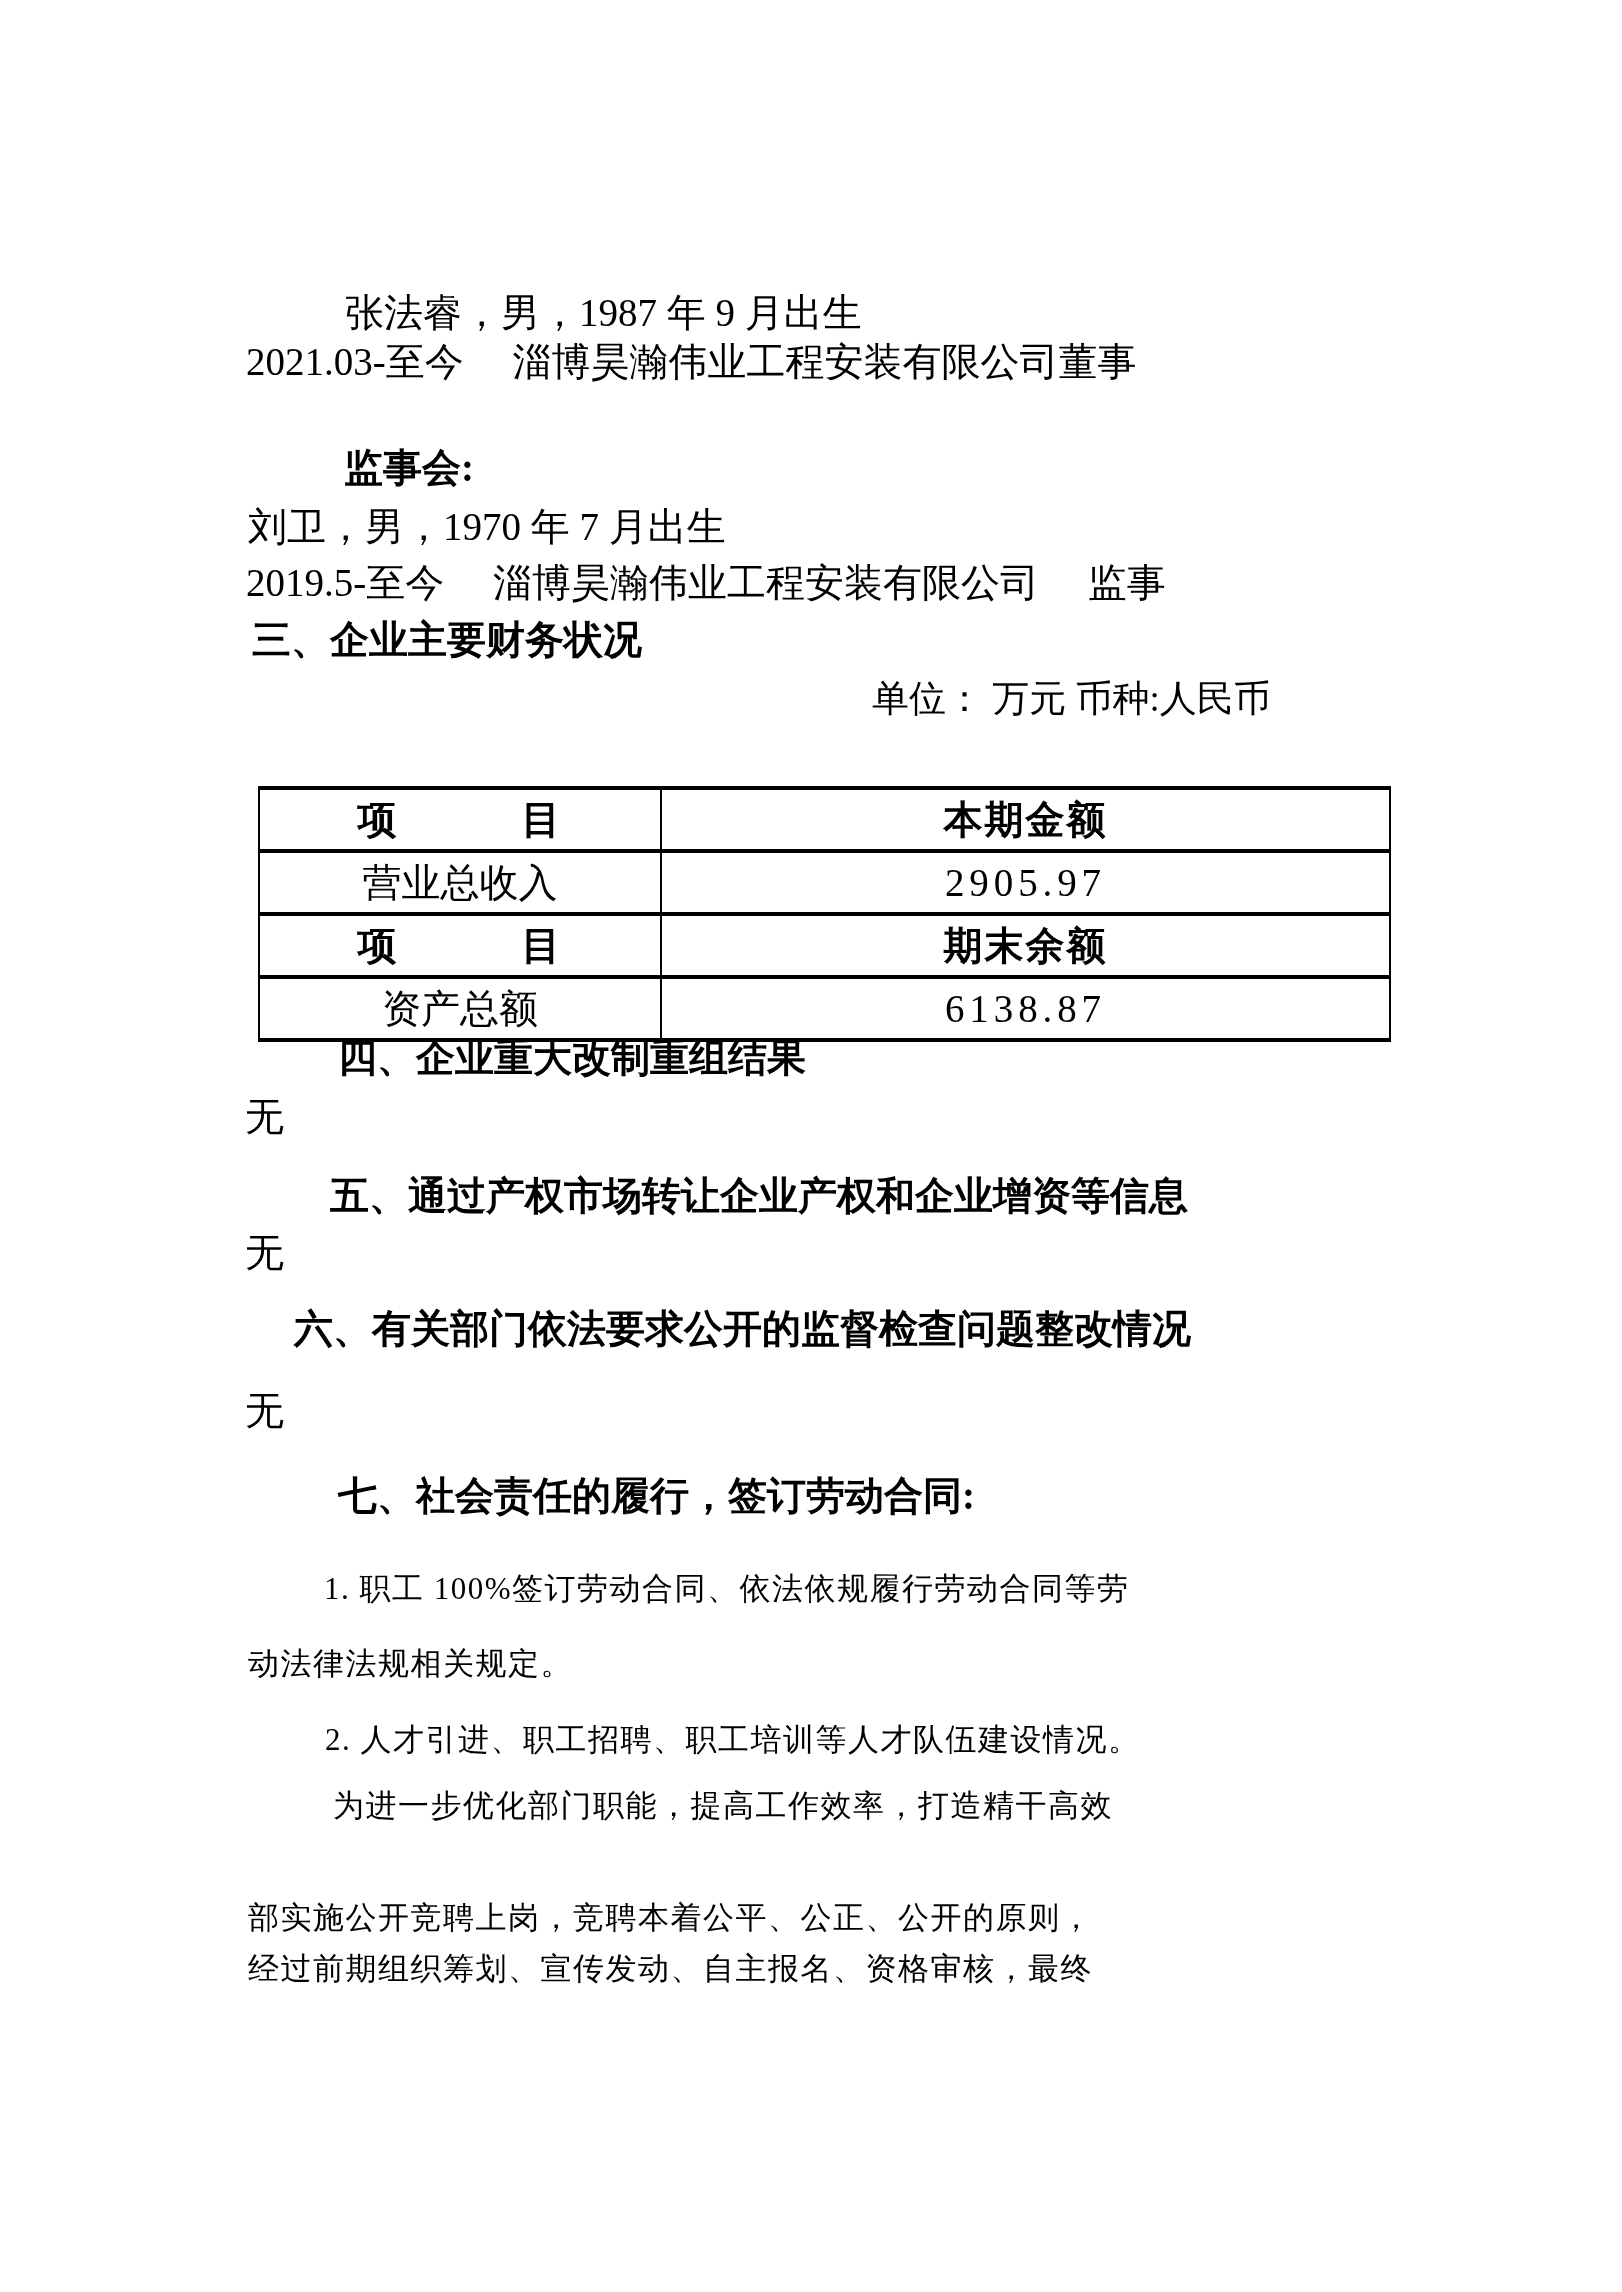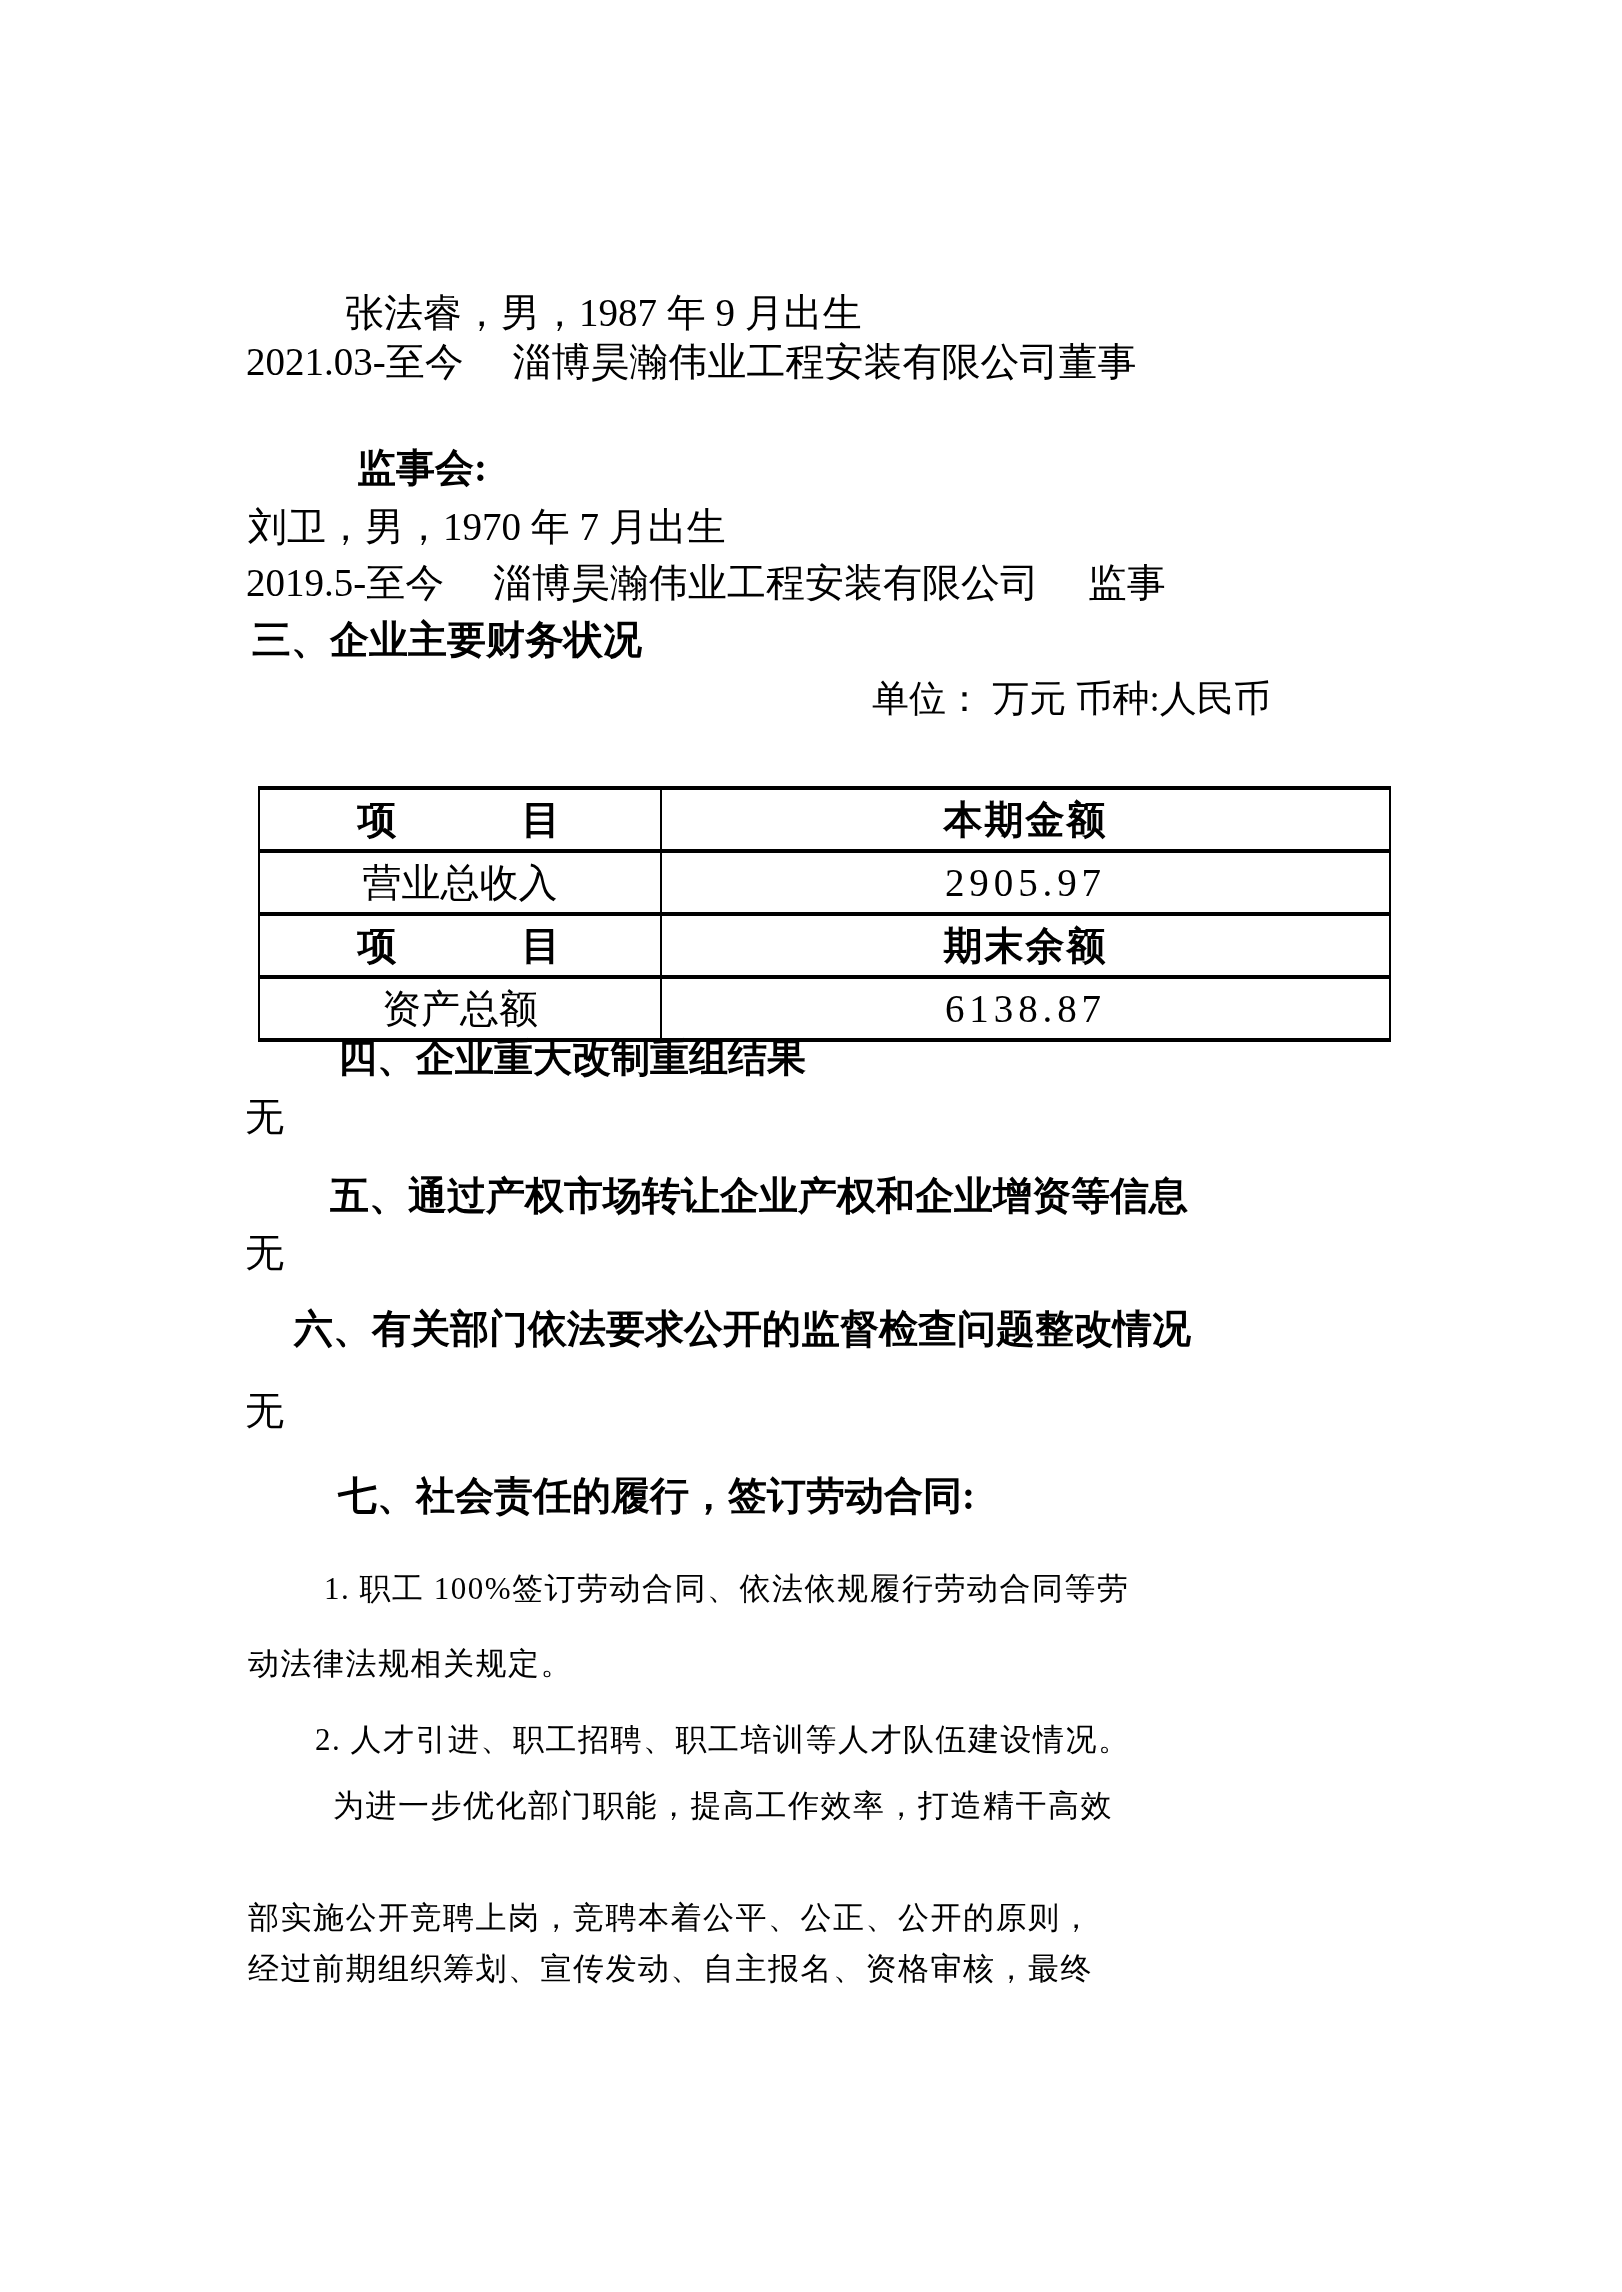--- a/index.html
+++ b/index.html
@@ -49,21 +49,21 @@
   .fin-table td.num { letter-spacing:4.9px; }
 </style>
 </head>
 <body>
 
 <div class="page">
 
   <div class="line sz-top" style="top:289px;left:345px">张法睿，男，1987 年 9 月出生</div>
   <div class="line sz-top" style="top:338px;left:246px">2021.03-至今　 淄博昊瀚伟业工程安装有限公司董事</div>
 
-  <div class="line sz-top bold" style="top:444px;left:357px">监事会:</div>
+  <div class="line sz-top bold" style="top:444px;left:344px">监事会:</div>
   <div class="line sz-top" style="top:503px;left:248px">刘卫，男，1970 年 7 月出生</div>
   <div class="line sz-top" style="top:559px;left:246px">2019.5-至今　 淄博昊瀚伟业工程安装有限公司　 监事</div>
 
   <div class="line unit-note" style="top:676px;left:872px">单位： 万元 币种:人民币</div>
   <div class="line sz-top bold" style="top:616px;left:252px">三、企业主要财务状况</div>
 
   <table class="fin-table">
     <tbody>
         <tr>
       <td class="c1 hdr">项　　　目</td>
@@ -89,19 +89,19 @@
 
   <div class="line sz-top bold" style="top:1172px;left:330px">五、通过产权市场转让企业产权和企业增资等信息</div>
   <div class="line sz-top" style="top:1229px;left:245px">无</div>
 
   <div class="line sz-top bold" style="top:1305px;left:294px">六、有关部门依法要求公开的监督检查问题整改情况</div>
   <div class="line sz-top" style="top:1387px;left:245px">无</div>
 
   <div class="line sz-top bold" style="top:1472px;left:338px">七、社会责任的履行，签订劳动合同:</div>
   <div class="line sz-bot" style="top:1542px;left:324px">1. 职工 100%签订劳动合同、依法依规履行劳动合同等劳</div>
   <div class="line sz-bot" style="top:1617px;left:248px">动法律法规相关规定。</div>
-  <div class="line sz-bot" style="top:1693px;left:315px">2. 人才引进、职工招聘、职工培训等人才队伍建设情况。</div>
+  <div class="line sz-bot" style="top:1693px;left:325px">2. 人才引进、职工招聘、职工培训等人才队伍建设情况。</div>
   <div class="line sz-bot" style="top:1759px;left:333px">为进一步优化部门职能，提高工作效率，打造精干高效</div>
   <div class="line sz-bot" style="top:1871px;left:248px">部实施公开竞聘上岗，竞聘本着公平、公正、公开的原则，</div>
   <div class="line sz-bot" style="top:1922px;left:248px">经过前期组织筹划、宣传发动、自主报名、资格审核，最终</div>
 
 </div>
 
 
 </body></html>

